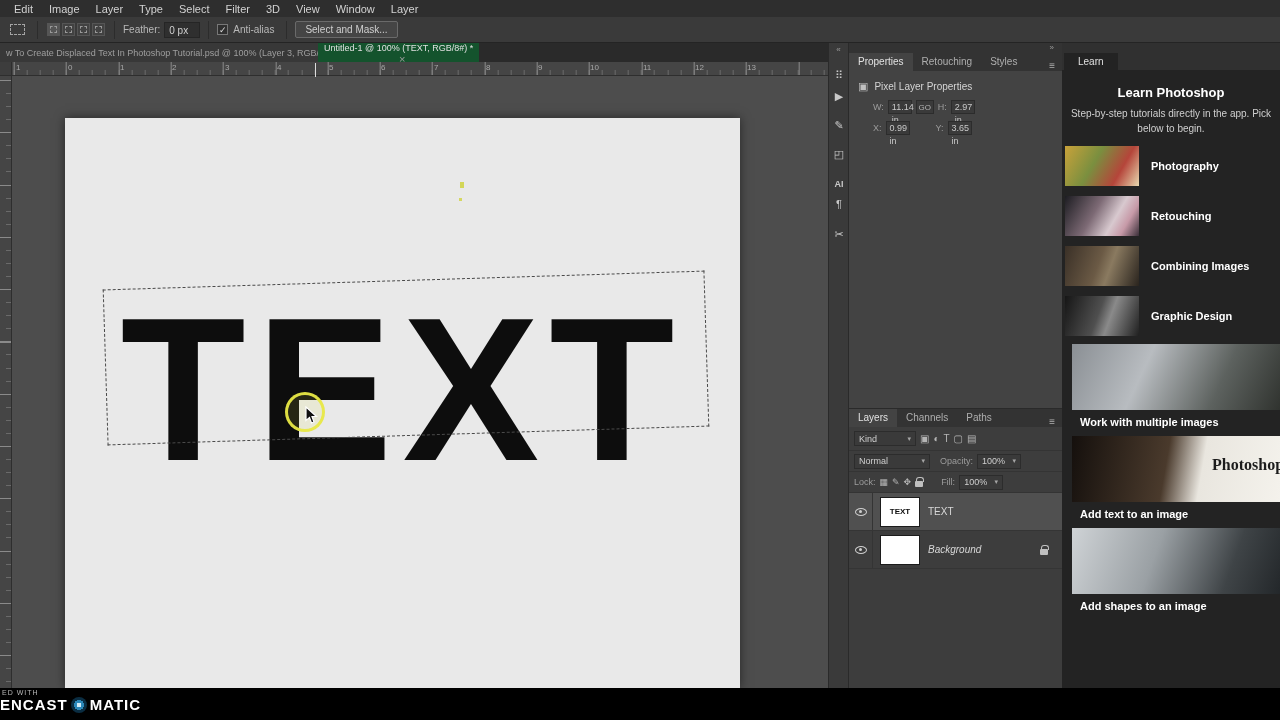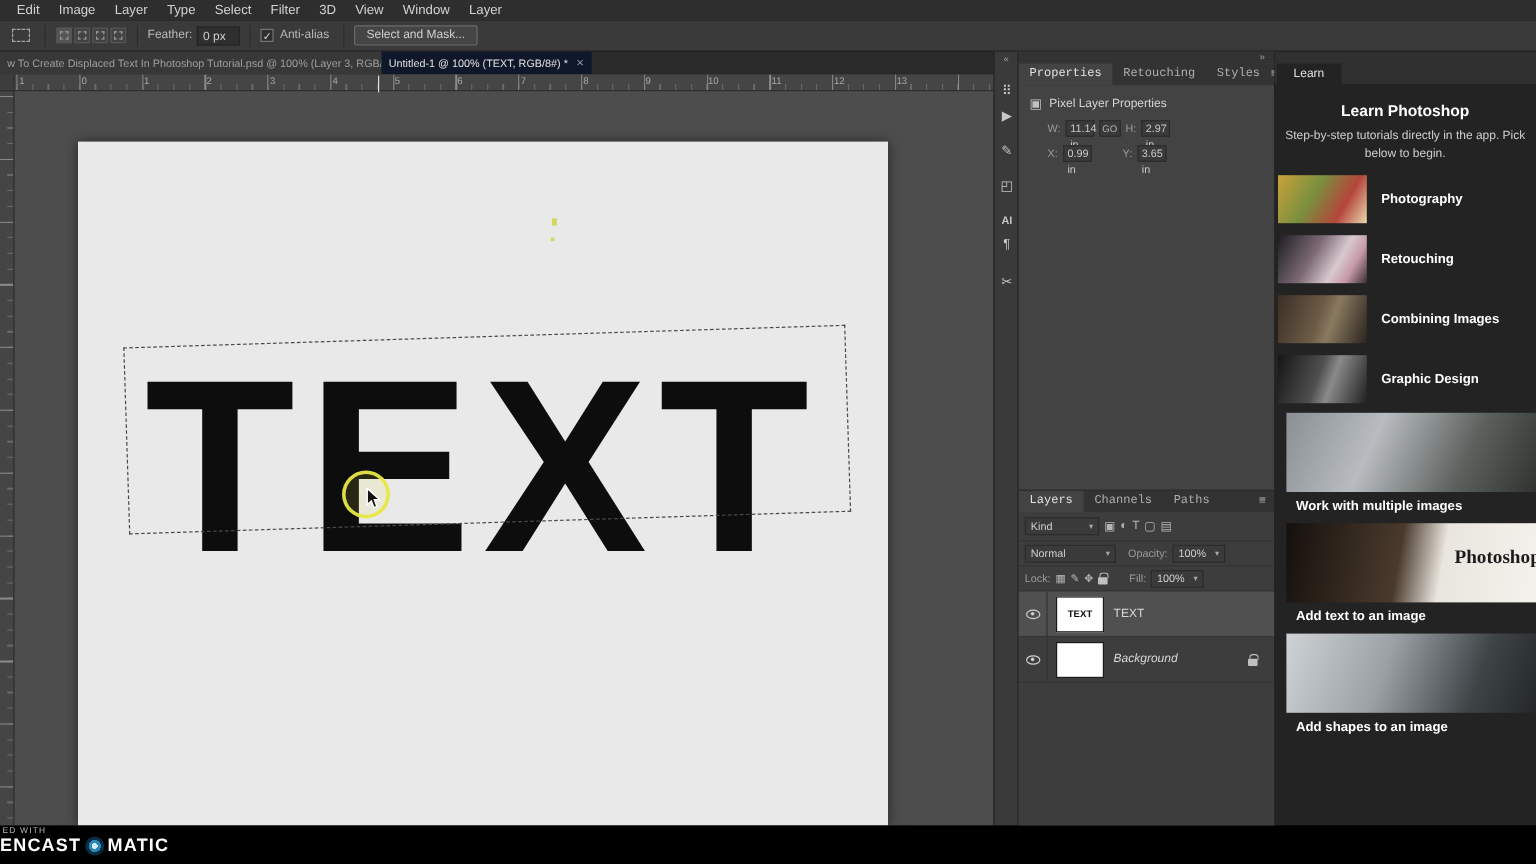--- a/index.html
+++ b/index.html
@@ -17,21 +17,21 @@
   .sel-mode.active { background:#555; }
   .opt-label { color:#b8b8b8; font-size:10px; margin-right:4px; }
   .opt-input { width:36px; height:16px; background:#2f2f2f; border:1px solid #252525; color:#cfcfcf; font-size:10px; line-height:15px; padding-left:4px; }
   .checkbox { width:11px; height:11px; background:#2f2f2f; border:1px solid #777; color:#ddd; font-size:9px; line-height:10px; text-align:center; margin-right:5px; }
   .mask-btn { background:#454545; border:1px solid #6a6a6a; color:#cfcfcf; font-size:10px; padding:2px 9px; border-radius:2px; }
 
   
   .tabbar { position:absolute; top:43px; left:0; width:828px; height:19px; background:#2a2a2a; display:flex; }
   .doc-tab { display:flex; align-items:center; font-size:9px; padding:0 6px; white-space:nowrap; overflow:hidden; }
   .doc-tab.inactive { background:#383838; color:#9f9f9f; width:318px; }
-  .doc-tab.active { background:#0f172a; color:#e0e0e0; }
+  .doc-tab.active { background:#14532d; color:#e0e0e0;flex-direction:column; }
   .tab-close { margin-left:7px; color:#9a9a9a; font-size:11px; }
 
   
   .doc-area { position:absolute; top:62px; left:0; width:828px; height:626px; background:#4d4d4d; overflow:hidden; }
   .hruler { position:absolute; top:0; left:0; right:0; height:14px; border-bottom:1px solid #2e2e2e;
     background:
       repeating-linear-gradient(90deg,#8a8a8a 0 1px,transparent 1px 52.3px) 13.7px 0 / auto 100% repeat-x,
       repeating-linear-gradient(90deg,#6a6a6a 0 1px,transparent 1px 13.07px) 13.7px bottom / auto 5px repeat-x,
       #454545; }
   .hruler span { position:absolute; top:1px; font-size:8px; color:#a8a8a8; }
@@ -52,21 +52,21 @@
 
   
   .tool-col { position:absolute; top:43px; left:828px; width:20px; height:645px; background:#3a3a3a; border-left:1px solid #2a2a2a; }
   .col-collapse { display:block; text-align:center; color:#9a9a9a; font-size:8px; margin-top:2px; }
   .tool { position:absolute; left:0; width:20px; height:20px; display:flex; align-items:center; justify-content:center; color:#c8c8c8; font-size:11px; }
   .tool.small-text { font-size:9px; font-weight:bold; }
 
   
   .dock { position:absolute; top:43px; left:848px; width:214px; height:645px; background:#434343; border-left:1px solid #2a2a2a; }
   .dock-collapse { height:10px; background:#333; text-align:right; color:#9a9a9a; font-size:8px; line-height:10px; padding-right:8px; }
-  .ptab-row { display:flex; align-items:center; height:18px; background:#333;font-family:Liberation Mono, monospace; }
+  .ptab-row { display:flex; align-items:flex-end; height:18px; background:#333; }
   .ptab { padding:0 9px; font-size:10px; line-height:18px; color:#aeaeae; }
   .ptab.active { background:#434343; color:#e2e2e2; }
   .panel-menu { margin-left:auto; margin-right:7px; color:#b0b0b0; font-size:10px; }
   .props-content { position:relative; height:329px; background:#434343; border-bottom:1px solid #2a2a2a; }
   .props-title-row { display:flex; align-items:center; margin:9px 0 0 9px; }
   .thumb-glyph { color:#c0c0c0; font-size:11px; margin-right:6px; }
   .props-title { color:#d5d5d5; font-size:10px; }
   .prop-row { display:flex; align-items:center; margin:7px 0 0 24px; gap:4px; font-size:9px; color:#9c9c9c; }
   .pfield { width:24px; height:14px; background:#3a3a3a; border:1px solid #2c2c2c; color:#c9c9c9; font-size:9px; line-height:13px; padding-left:3px; }
   .go-btn { width:18px; height:14px; background:#3a3a3a; border:1px solid #2c2c2c; color:#b5b5b5; font-size:8px; text-align:center; line-height:13px; }

